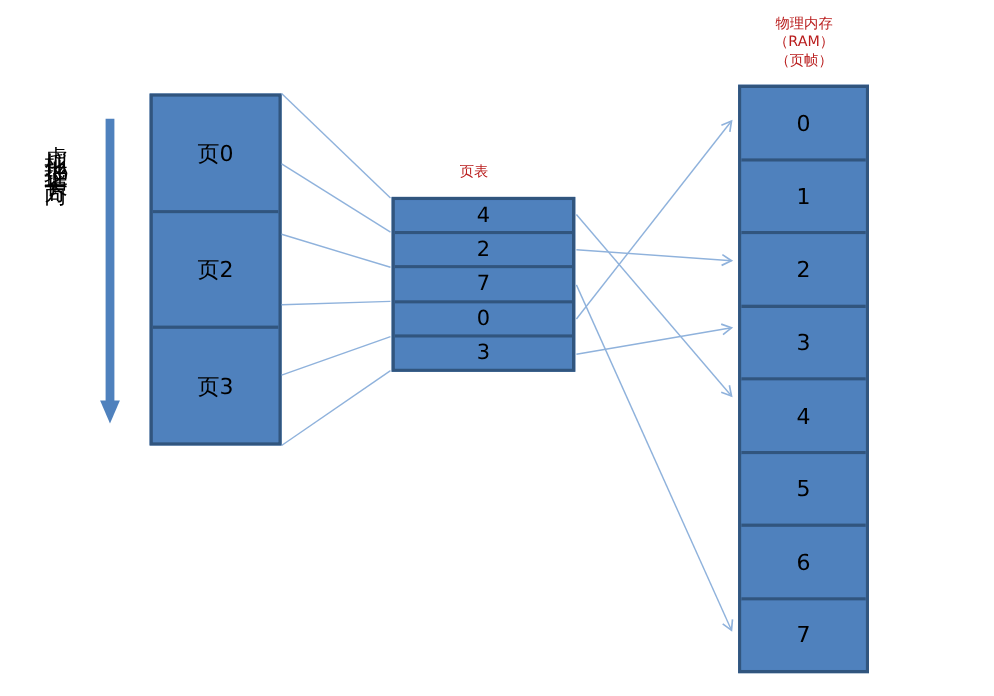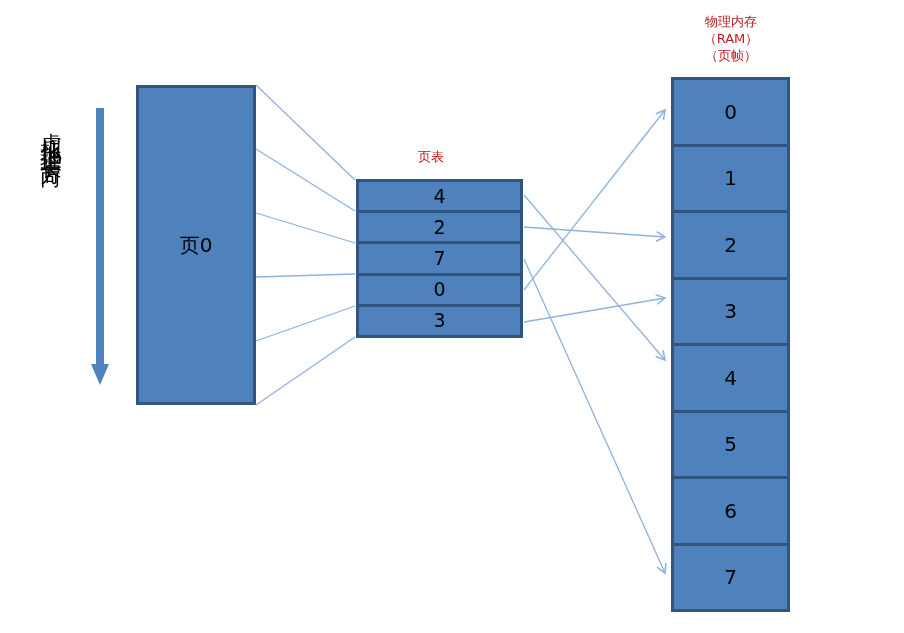--- a/index.html
+++ b/index.html
@@ -73,20 +73,26 @@
 
   <div class="hdr ptable-hdr">页表</div>
   <div class="hdr pmem-hdr">物理内存
 （RAM）
 （页帧）</div>
 
   <div class="col vcol">
     <div class="row">
         <span class="cell-label">页0</span>
       </div>
+    <div class="row">
+        <span class="cell-label">页2</span>
+      </div>
+    <div class="row">
+        <span class="cell-label">页3</span>
+      </div>
   </div>
 
   <div class="col ptable">
     <div class="row">
         <span class="cell-label">4</span>
       </div>
     <div class="row">
         <span class="cell-label">2</span>
       </div>
     <div class="row">

